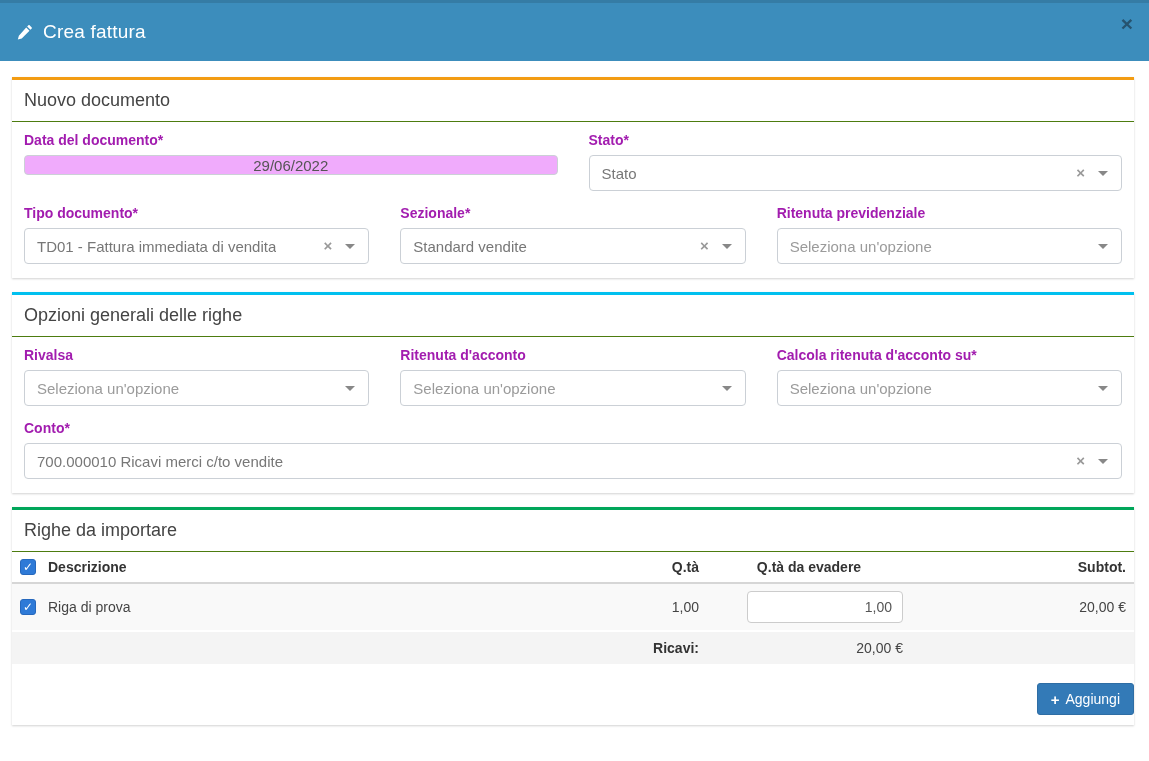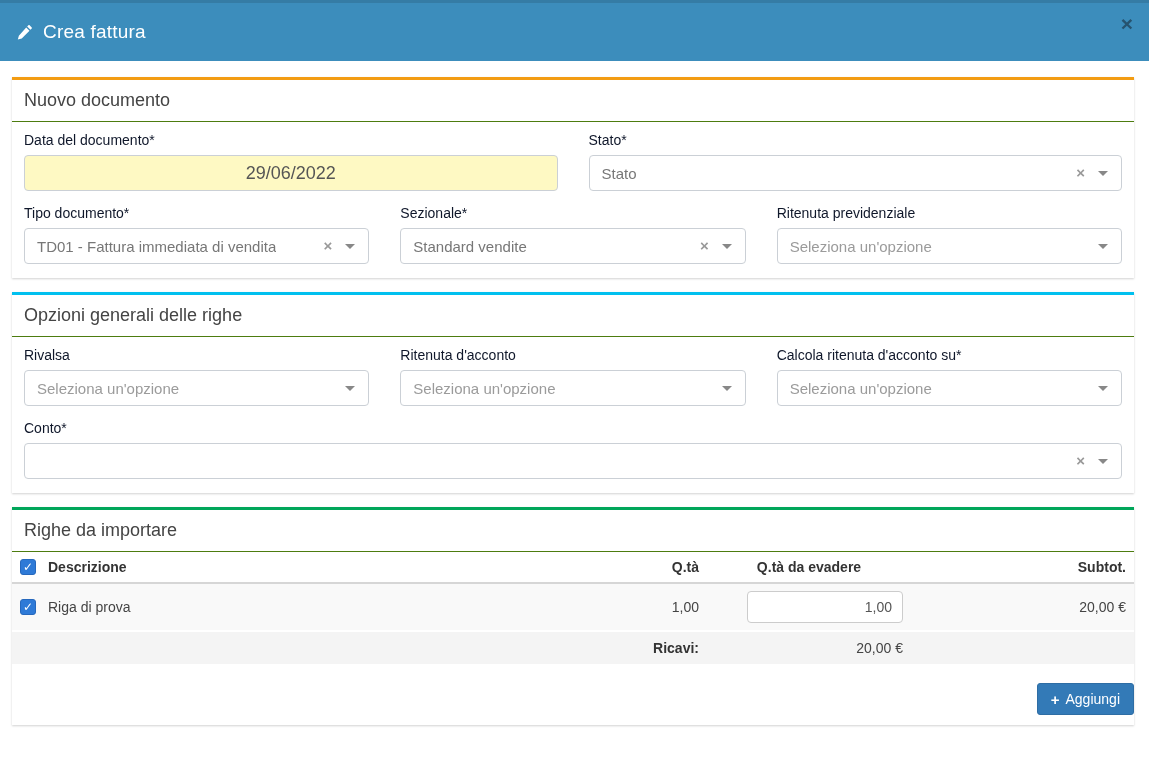--- a/index.html
+++ b/index.html
@@ -21,24 +21,24 @@
          box-shadow:0 1px 2px rgba(0,0,0,0.18); }
   .box-warning { border-top-color:#f39c12; }
   .box-info    { border-top-color:#00c0ef; }
   .box-success { border-top-color:#00a65a; }
   .box-header  { padding:10px 12px; font-size:18px; color:#444; border-bottom:1px solid #4d7c0f; }
   .box-body    { padding:10px 12px 14px 12px; }
 
   .frow { display:flex; gap:31px; }
   .frow + .frow { margin-top:14px; }
   .field { flex:1; min-width:0; }
-  .field > label { display:block; font-size:14px; font-weight:normal; color:#0f172a; margin-bottom:7px; }
-
-  .text-input { width:100%; height:36px; border:1px solid #cbd0d6; border-radius:4px;
-                text-align:center; font-size:18px; color:#555; background:#fef9c3; font-family:inherit; outline:none; }
+  .field > label { display:block; font-size:14px; font-weight:bold; color:#a21caf; margin-bottom:7px; }
+
+  .text-input { width:100%; height:20px; border:1px solid #cbd0d6; border-radius:4px;
+                text-align:center; font-size:15px; color:#555; background:#f0abfc; font-family:inherit; outline:none; }
 
   .select { position:relative; width:100%; height:36px; border:1px solid #cbd0d6; border-radius:4px;
             background:#fff; display:flex; align-items:center; padding:0 48px 0 12px; cursor:pointer; }
   .select .select-value { font-size:15px; color:#777; white-space:nowrap; overflow:hidden; text-overflow:ellipsis; }
   .select.is-placeholder .select-value { color:#9b9b9b; }
   .select .clear-x { position:absolute; right:36px; top:50%; transform:translateY(-52%);
                      color:#999; font-size:15px; font-weight:bold; line-height:1; }
   .select .caret { position:absolute; right:13px; top:50%; margin-top:-2px; width:0; height:0;
                    border-left:5px solid transparent; border-right:5px solid transparent; border-top:5px solid #888; }
 
@@ -153,20 +153,21 @@
             <div class="select is-placeholder">
               <span class="select-value">Seleziona un'opzione</span>
               <span class="caret"></span>
             </div>
           </div>
         </div>
         <div class="frow">
           <div class="field">
             <label>Conto*</label>
             <div class="select">
+              <span class="select-value">700.000010 Ricavi merci c/to vendite</span>
               <span class="clear-x">×</span>
               <span class="caret"></span>
             </div>
           </div>
         </div>
       </div>
     </section>
 
     <section class="box box-success">
       <div class="box-header">Righe da importare</div>

